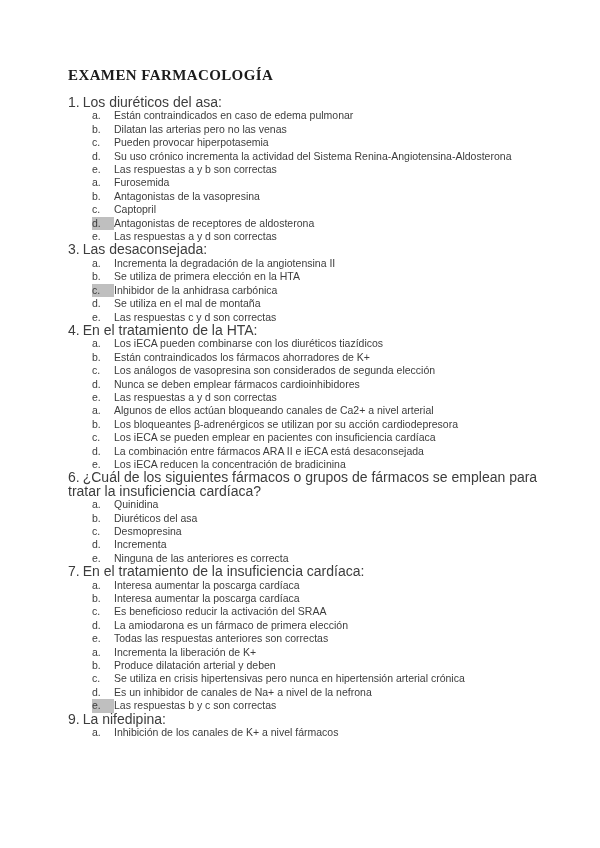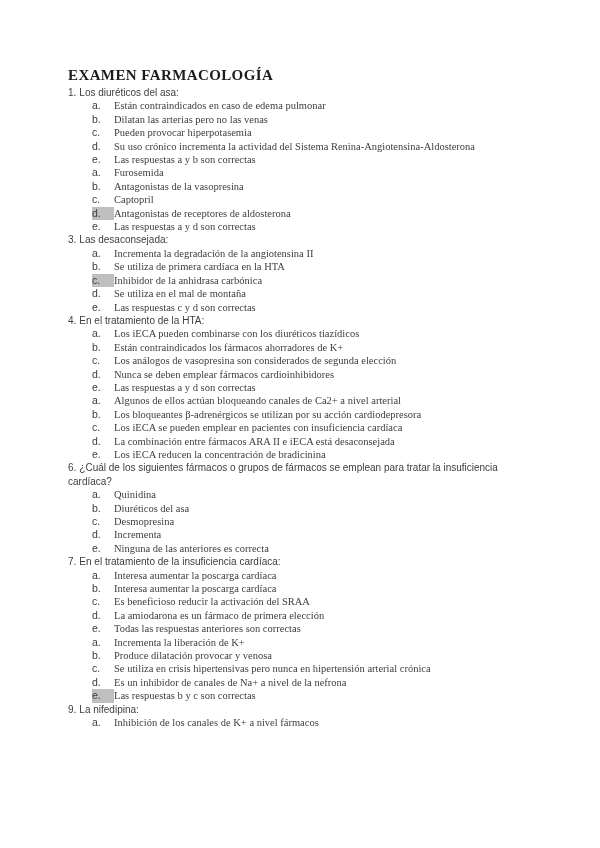--- a/index.html
+++ b/index.html
@@ -16,38 +16,38 @@
     background:#ffffff;
     overflow:hidden;
   }
   .doc-title{
     font-family:"Liberation Serif",serif;
     font-weight:700;
     font-size:15px;
     line-height:19px;
     letter-spacing:0.4px;
     color:#1c1c1c;
-    margin:0 0 1px 0;
+    margin:0 0 11px 0;
   }
   .question-block{margin:0;}
   .q-line{
     margin:0;
-    font-size:10px;
+    font-size:14px;
     line-height:13.4px;
   }
   .q-num{margin-right:3px;}
   .opts{padding-left:24px;}
   .opt-row{
     display:flex;
     font-size:10.5px;
     line-height:13.4px;
   }
   .opt-letter{flex:0 0 22px;}
   .opt-letter.hl{background:#bfbfbf;}
-  .opt-text{flex:1;font-family:Liberation Serif, serif;}
+  .opt-text{flex:1;}
 </style>
 </head>
 <body>
 
 <div class="page">
   <h1 class="doc-title">EXAMEN FARMACOLOGÍA</h1>
   <div>
       <div class="question-block">
         <p class="q-line"><span class="q-num">1.</span><span>Los diuréticos del asa:</span></p>
         <div class="opts">
@@ -99,21 +99,21 @@
       </div>
       <div class="question-block">
         <p class="q-line"><span class="q-num">3.</span><span>Las desaconsejada:</span></p>
         <div class="opts">
           <div class="opt-row">
             <span class="opt-letter">a.</span>
             <span class="opt-text">Incrementa la degradación de la angiotensina II</span>
           </div>
           <div class="opt-row">
             <span class="opt-letter">b.</span>
-            <span class="opt-text">Se utiliza de primera cardíaca en la HTA</span>
+            <span class="opt-text">Se utiliza de primera elección en la HTA</span>
           </div>
           <div class="opt-row">
             <span class="opt-letter hl">c.</span>
             <span class="opt-text">Inhibidor de la anhidrasa carbónica</span>
           </div>
           <div class="opt-row">
             <span class="opt-letter">d.</span>
             <span class="opt-text">Se utiliza en el mal de montaña</span>
           </div>
           <div class="opt-row">
@@ -222,21 +222,21 @@
         </div>
       </div>
       <div class="question-block">
         <div class="opts">
           <div class="opt-row">
             <span class="opt-letter">a.</span>
             <span class="opt-text">Incrementa la liberación de K+</span>
           </div>
           <div class="opt-row">
             <span class="opt-letter">b.</span>
-            <span class="opt-text">Produce dilatación provocar y venosa</span>
+            <span class="opt-text">Produce dilatación arterial y deben</span>
           </div>
           <div class="opt-row">
             <span class="opt-letter">c.</span>
             <span class="opt-text">Se utiliza en crisis hipertensivas pero nunca en hipertensión arterial crónica</span>
           </div>
           <div class="opt-row">
             <span class="opt-letter">d.</span>
             <span class="opt-text">Es un inhibidor de canales de Na+ a nivel de la nefrona</span>
           </div>
           <div class="opt-row">

